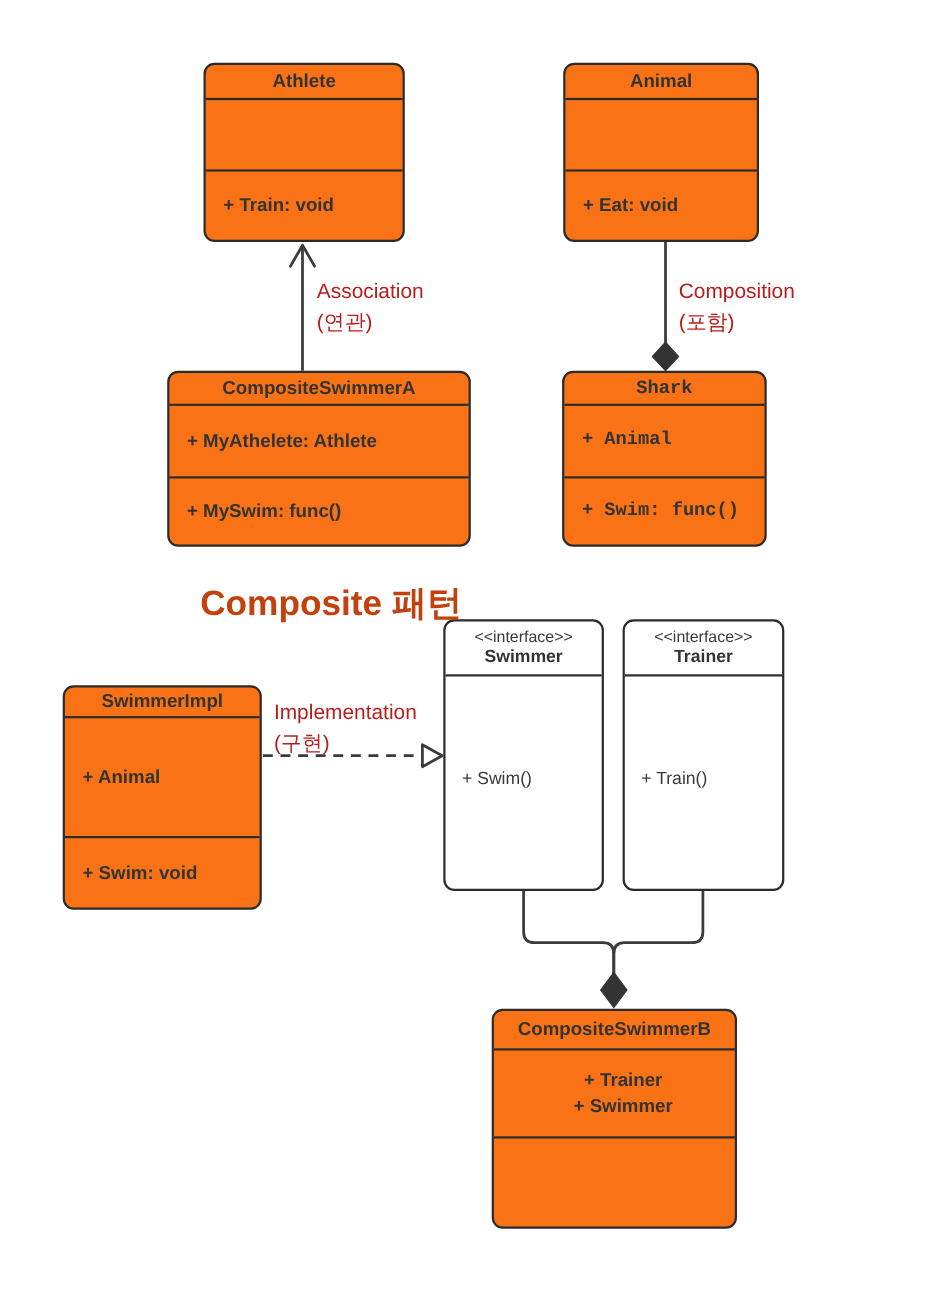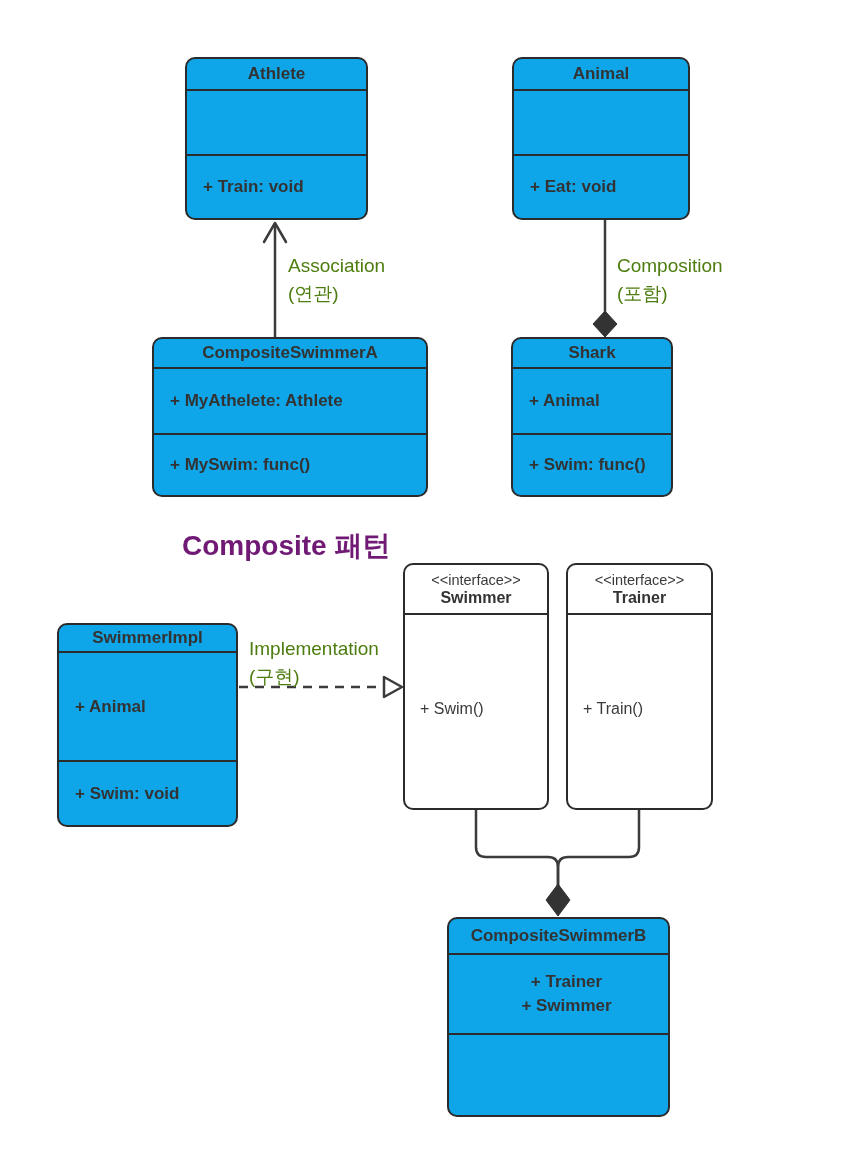--- a/index.html
+++ b/index.html
@@ -20,21 +20,21 @@
     left: 0;
     top: 0;
     width: 850px;
     height: 1176px;
     pointer-events: none;
   }
   
   .uml-box {
     position: absolute;
     box-sizing: border-box;
-    background: #0ea5e9;
+    background: #f97316;
     border: 2.5px solid #2b2b2b;
     border-radius: 10px;
     display: flex;
     flex-direction: column;
     color: #333333;
   }
   .uml-box.white { background: #ffffff; }
   .sec-title {
     flex: none;
     display: flex;
@@ -80,38 +80,38 @@
     padding: 85px 0 0 15px;
     font-size: 16px;
     font-weight: 400;
     color: #3a3a3a;
   }
   
   .rel-label {
     position: absolute;
     font-size: 19px;
     font-weight: 400;
-    color: #4d7c0f;
+    color: #b91c1c;
     line-height: 28px;
     white-space: nowrap;
   }
   .diagram-title {
     position: absolute;
     left: 182px;
     top: 527px;
-    font-size: 28px;
-    font-weight: 700;
-    color: #701a75;
+    font-size: 32px;
+    font-weight: 700;
+    color: #c2410c;
     white-space: nowrap;
   }
   
   #box-athlete   { left: 185px; top: 57px;  width: 183px; height: 163px; }
   #box-animal    { left: 512px; top: 57px;  width: 178px; height: 163px; }
   #box-csa       { left: 152px; top: 337px; width: 276px; height: 160px; }
-  #box-shark     { left: 511px; top: 337px; width: 162px; height: 160px; }
+  #box-shark     { left: 511px; top: 337px; width: 186px; height: 160px; font-family: Liberation Mono, monospace; }
   #box-swimmerimpl { left: 57px; top: 623px; width: 181px; height: 204px; }
   #box-swimmer   { left: 403px; top: 563px; width: 146px; height: 247px; }
   #box-trainer   { left: 566px; top: 563px; width: 147px; height: 247px; }
   #box-csb       { left: 447px; top: 917px; width: 223px; height: 200px; }
 
   #box-athlete .sec-title, #box-animal .sec-title { height: 30px; }
   #box-athlete .sec-ops, #box-animal .sec-ops { height: 64px; }
   #box-csa .sec-title, #box-shark .sec-title { height: 28px; }
   #box-csa .sec-ops, #box-shark .sec-ops { height: 62px; }
   #box-swimmerimpl .sec-title { height: 26px; }

